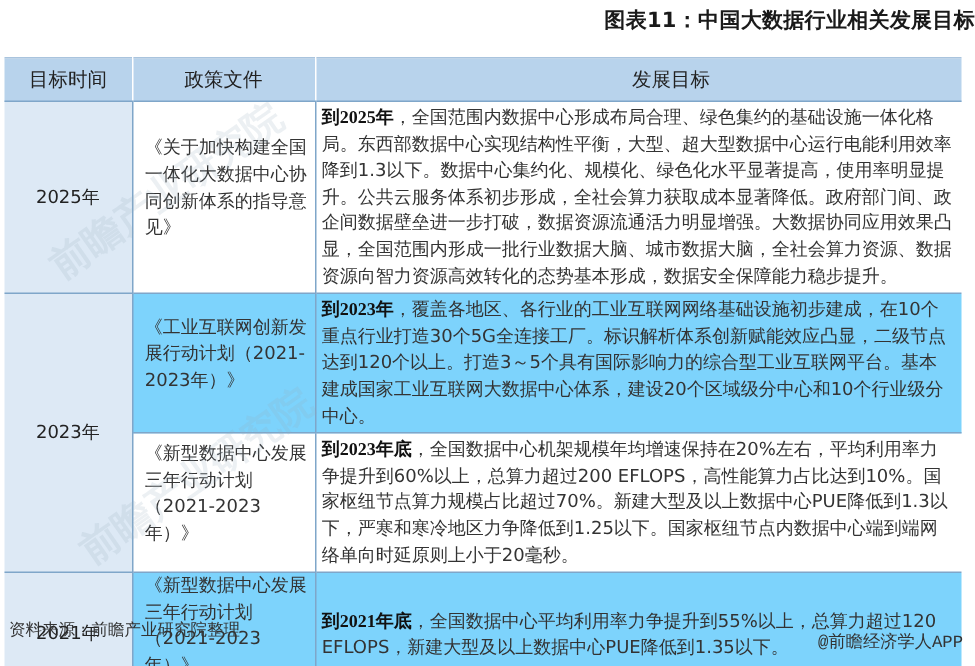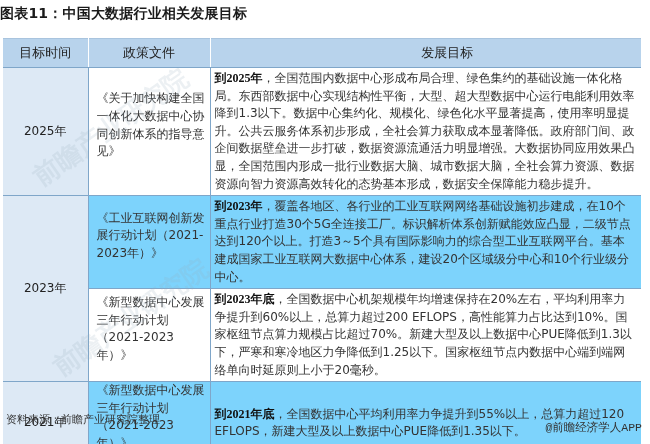--- a/index.html
+++ b/index.html
@@ -1,18 +1,18 @@
 <!DOCTYPE html>
 <html><head>
 <meta charset="utf-8">
 <style>
   html, body { margin: 0; padding: 0; background: #ffffff; }
   body { width: 650px; height: 444px; position: relative; overflow: hidden;
          font-family: "DejaVu Sans", "Liberation Sans", sans-serif; color: #222; }
-  .title { position: absolute; left: 0; top: 5px; width: 650px; text-align: left;
+  .title { position: absolute; left: 0; top: 5px; width: 650px; text-align: right;
            font-size: 14px; font-weight: bold; color: #1a1a1a; letter-spacing: 0.2px; }
   table.main { position: absolute; left: 3px; top: 38px; width: 638px;
                border-collapse: collapse; table-layout: fixed; font-size: 12px; }
   table.main th { background: #b8d3ec; color: #222; font-weight: normal; font-size: 13px;
                   height: 26px; border-right: 1px solid #ffffff; border-bottom: 1px solid #7fa6c9;
                   border-top: 1px solid #a9c4de; }
   table.main th:last-child { border-right: none; padding-left: 44px; }
   table.main td { border-bottom: 1px solid #7fa6c9; vertical-align: middle; line-height: 17.6px; }
   td.time { background: #dde9f5; text-align: center; color: #222;
             border-right: 1px solid #7fa6c9; margin-top: 40px; }

